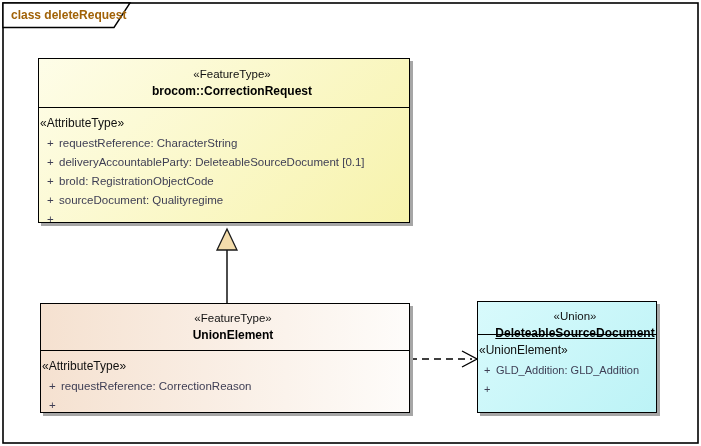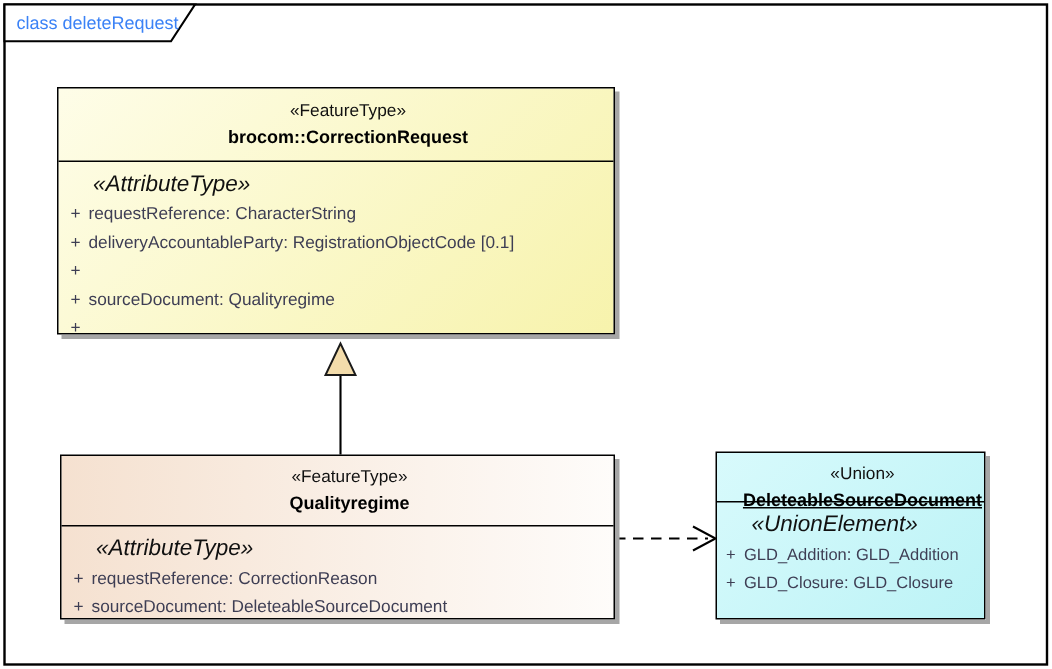--- a/index.html
+++ b/index.html
@@ -14,21 +14,21 @@
   *{margin:0;padding:0;box-sizing:border-box;}
   html,body{background:#fff;}
   #canvas{
     position:relative;width:701px;height:446px;background:#ffffff;
     font-family:"Liberation Sans", sans-serif;
     -webkit-font-smoothing:antialiased;overflow:hidden;
   }
   #connector-layer{position:absolute;left:0;top:0;z-index:0;}
   .frame-title{
     position:absolute;left:11px;top:8px;z-index:2;
-    font-size:12px;font-weight:normal;color:#3b82f6;white-space:nowrap;
+    font-size:12px;font-weight:bold;color:#a16207;white-space:nowrap;
   }
   .uml-class{
     position:absolute;z-index:1;border:1.6px solid var(--border);
     box-shadow:3px 3px 0 var(--shadow);
   }
   .cls-correction{
     left:38px;top:58px;width:372px;height:165px;
     background:linear-gradient(135deg,var(--yellow-light) 0%,var(--yellow) 100%);
   }
   .cls-delete{
@@ -44,21 +44,21 @@
     padding-top:7px;
     padding-left:16px;
   }
   .cls-correction .cls-header{height:49px;}
   .cls-delete .cls-header{height:47px;padding-top:6px;}
   .cls-union .cls-header{height:33px;padding-top:6px;}
   .stereotype{font-size:11.5px;color:#111;line-height:16px;}
   .cls-name{font-size:12px;font-weight:bold;color:#000;line-height:18px;}
   .cls-name.underlined{text-decoration:underline;}
   .cls-attrs{padding-top:6px;}
-  .section-label{font-size:15px;color:#111;padding-left:23px;line-height:18px;margin-bottom:2px;font-style:italic;}
+  .section-label{font-size:12px;color:#111;padding-left:1px;line-height:18px;margin-bottom:2px;}
   .attr-row{display:flex;font-size:11.5px;color:var(--attr-text);line-height:19px;white-space:nowrap;}
   .attr-vis{width:20px;padding-left:8px;flex:0 0 auto;}
   .cls-union .attr-vis{width:18px;padding-left:6px;}
   .cls-union .attr-row{font-size:11px;}
 </style>
 </head>
 <body>
 
 <div id="canvas">
 
@@ -87,64 +87,63 @@
       <div class="cls-name">brocom::CorrectionRequest</div>
     </div>
     <div class="cls-attrs">
       <div class="section-label">«AttributeType»</div>
       <div class="attr-row">
         <span class="attr-vis">+</span>
         <span>requestReference: CharacterString</span>
       </div>
       <div class="attr-row">
         <span class="attr-vis">+</span>
-        <span>deliveryAccountableParty: RegistrationObjectCode [0.1]</span>
+        <span>deliveryAccountableParty: DeleteableSourceDocument [0.1]</span>
       </div>
       <div class="attr-row">
         <span class="attr-vis">+</span>
+        <span>broId: RegistrationObjectCode</span>
       </div>
       <div class="attr-row">
         <span class="attr-vis">+</span>
         <span>sourceDocument: Qualityregime</span>
       </div>
       <div class="attr-row">
         <span class="attr-vis">+</span>
       </div>
     </div>
   </div>
 
   <div class="uml-class cls-delete">
     <div class="cls-header">
       <div class="stereotype">«FeatureType»</div>
-      <div class="cls-name">Qualityregime</div>
+      <div class="cls-name">UnionElement</div>
     </div>
     <div class="cls-attrs">
       <div class="section-label">«AttributeType»</div>
       <div class="attr-row">
         <span class="attr-vis">+</span>
         <span>requestReference: CorrectionReason</span>
       </div>
       <div class="attr-row">
         <span class="attr-vis">+</span>
-        <span>sourceDocument: DeleteableSourceDocument</span>
       </div>
     </div>
   </div>
 
   <div class="uml-class cls-union">
     <div class="cls-header">
       <div class="stereotype">«Union»</div>
       <div class="cls-name underlined">DeleteableSourceDocument</div>
     </div>
     <div class="cls-attrs">
       <div class="section-label">«UnionElement»</div>
       <div class="attr-row">
         <span class="attr-vis">+</span>
         <span>GLD_Addition: GLD_Addition</span>
       </div>
       <div class="attr-row">
         <span class="attr-vis">+</span>
-        <span>GLD_Closure: GLD_Closure</span>
       </div>
     </div>
   </div>
 
 </div>
 
 </body></html>

